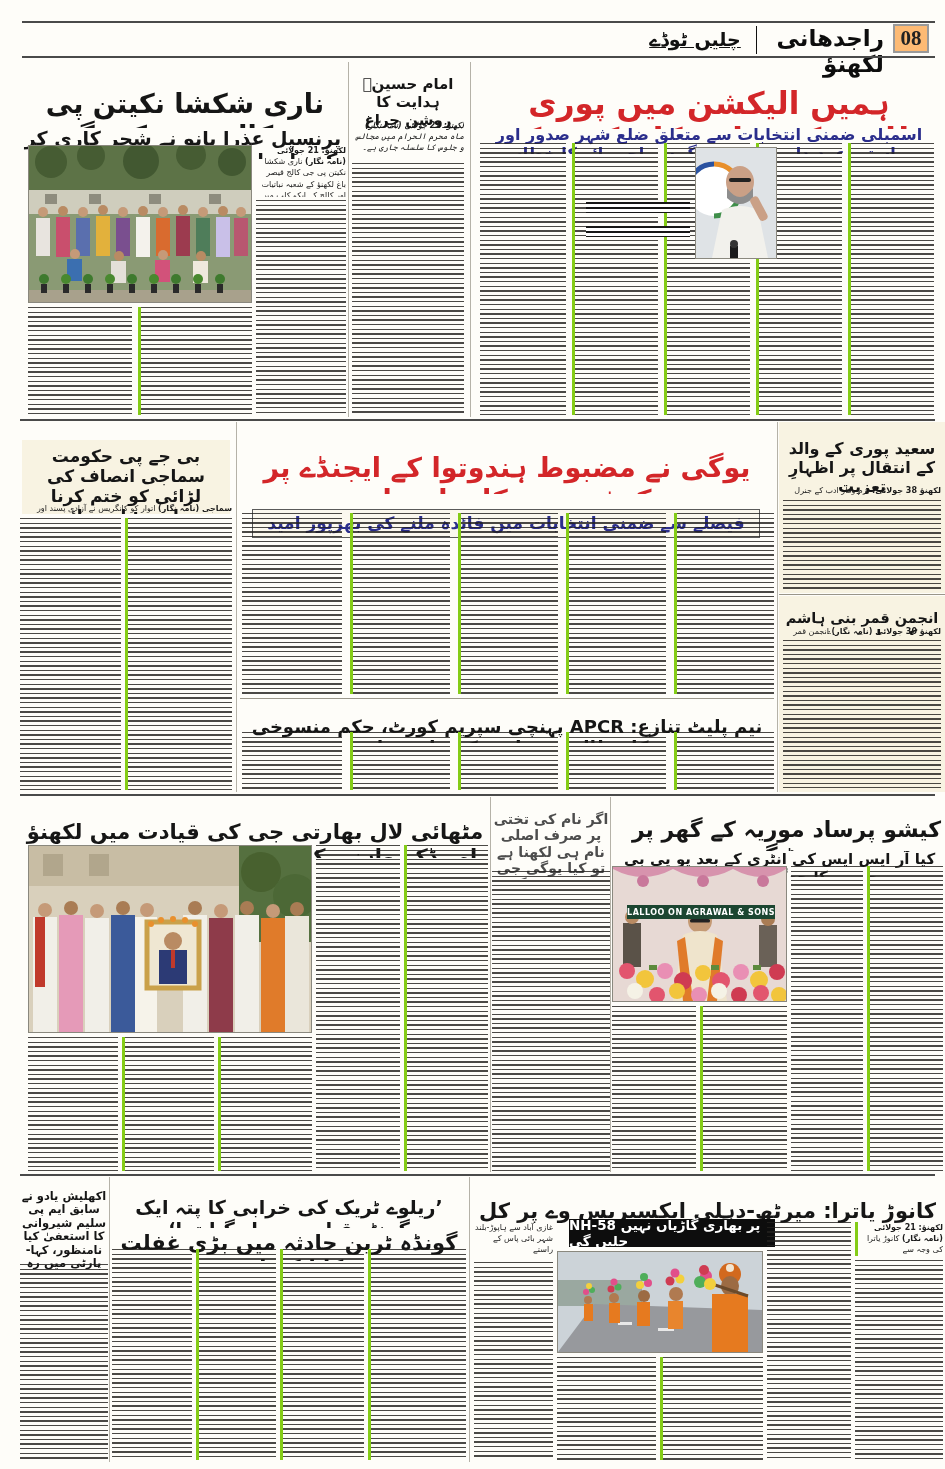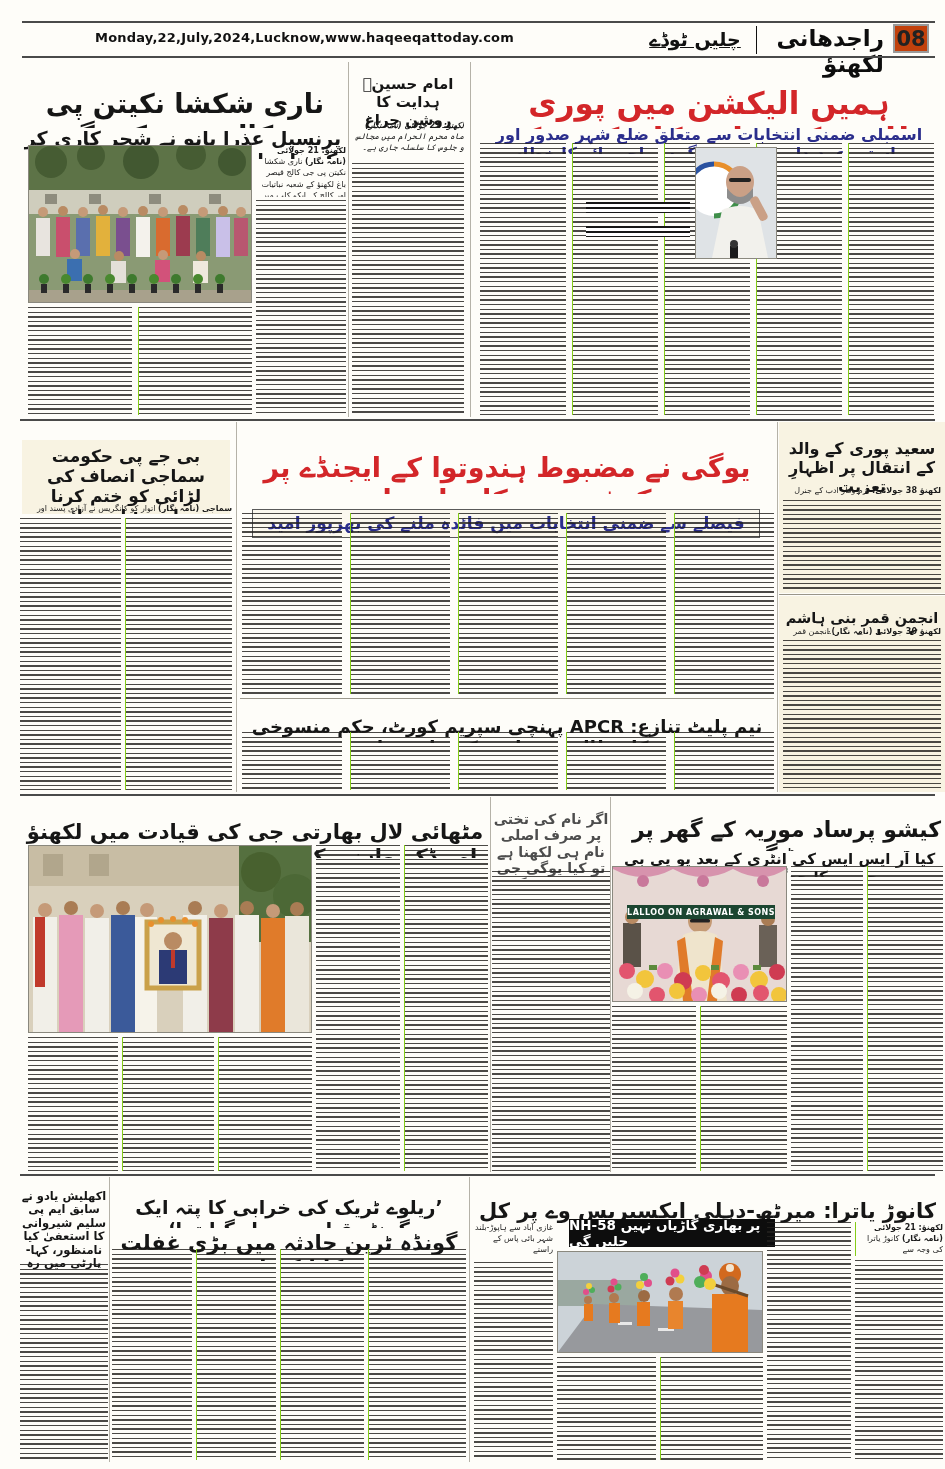--- a/index.html
+++ b/index.html
@@ -11,47 +11,46 @@
   .hl{font-weight:bold;color:#161616;text-align:center;line-height:1.18;overflow:hidden;}
   .hl-red{color:#d32629;}
   .hl-blue{color:#2b2e8c;}
   .hl-gray{color:#4d4d4d;}
   .boxed{border:1px solid #5a5a5a;background:#fbf8ee;display:flex;align-items:center;justify-content:center;}
   
   .tx{background-image:repeating-linear-gradient(180deg, rgba(35,33,30,.82) 0px, rgba(35,33,30,.82) 1.4px,
       rgba(0,0,0,0) 1.4px, rgba(0,0,0,0) 4.6px);}
   .tx-b{background-image:repeating-linear-gradient(180deg, rgba(10,10,10,.95) 0px, rgba(10,10,10,.95) 2.1px,
       rgba(0,0,0,0) 2.1px, rgba(0,0,0,0) 5.2px);}
-  .colrule{border-left:1px solid #84cc16;}
+  .colrule{border-left:3px solid #84cc16;}
   .lead{font-size:8px;line-height:1.4;color:#1c1c1c;text-align:right;overflow:hidden;}
   .lead b{font-weight:bold;}
   .vr{background:#b5b2a8;width:1px;}
   .hr{background:#4a4a4a;}
   .hr-light{background:#9a968a;}
   .cream{background:#f8f3e2;}
   .photo{border:1px solid #8a887e;overflow:hidden;background:#ddd;}
   .photo svg{display:block;}
   .topbar-date{font-size:13px;font-weight:bold;color:#111;letter-spacing:.2px;}
   .masthead-brand{font-weight:bold;font-size:19px;color:#111;text-decoration:underline;}
   .masthead-section{font-weight:bold;font-size:23px;color:#0d0d0d;}
-  .pageno{border:2px solid #9a9a9a;background:#c2410c;font-size:21px;font-weight:bold;color:#222;
-          display:flex;align-items:center;justify-content:center;}
+  .pageno{border:2px solid #9a9a9a;background:#fdba74;font-size:21px;font-weight:bold;color:#222;
+          display:flex;align-items:center;justify-content:center;font-family:Liberation Serif, serif;}
   .nhbar{background:#0d0d0d;color:#fff;font-weight:bold;font-size:13.5px;display:flex;align-items:center;
          justify-content:center;}
   .photo-banner{position:absolute;background:#1c4631;color:#fff;font-weight:bold;font-size:8px;
          display:flex;align-items:center;justify-content:center;white-space:nowrap;overflow:hidden;
          letter-spacing:.5px;}
 </style>
 </head>
 <body>
 
 <div class="page">
 
   <div class="abs hr" style="left:22px;top:21px;width:913px;height:2px;"></div>
-  <div class="abs topbar-date" style="left:95px;top:30px;width:400px;height:18px;">Monday,22,July,2024,Lucknow,www.haqeeqattoday.com</div>
   <div class="abs rtl masthead-brand" style="left:640px;top:28px;width:110px;height:24px;text-align:center;">چلیں ٹوڈے</div>
   <div class="abs vr" style="left:756px;top:26px;height:28px;background:#111;"></div>
   <div class="abs rtl masthead-section" style="left:762px;top:25px;width:122px;height:28px;text-align:right;">راجدھانی لکھنؤ</div>
   <div class="abs pageno" style="left:893px;top:24px;width:36px;height:29px;">08</div>
   <div class="abs hr" style="left:22px;top:56px;width:913px;height:2px;"></div>
 
   <section>
     <h2 class="abs rtl hl" style="left:24px;top:66px;width:322px;height:40px;font-size:27px;">ناری شکشا نکیتن پی جی کالج میں کی گئی شجر کاری</h2>
     <h3 class="abs rtl hl" style="left:20px;top:108px;width:326px;height:32px;font-size:19px;font-weight:600;">پرنسپل عذرا بانو نے شجر کاری کر کے ماحولیاتی آلودگی کو روکنے پر دیا زور</h3>
     <div class="abs photo" style="left:28px;top:145px;width:224px;height:158px;">

